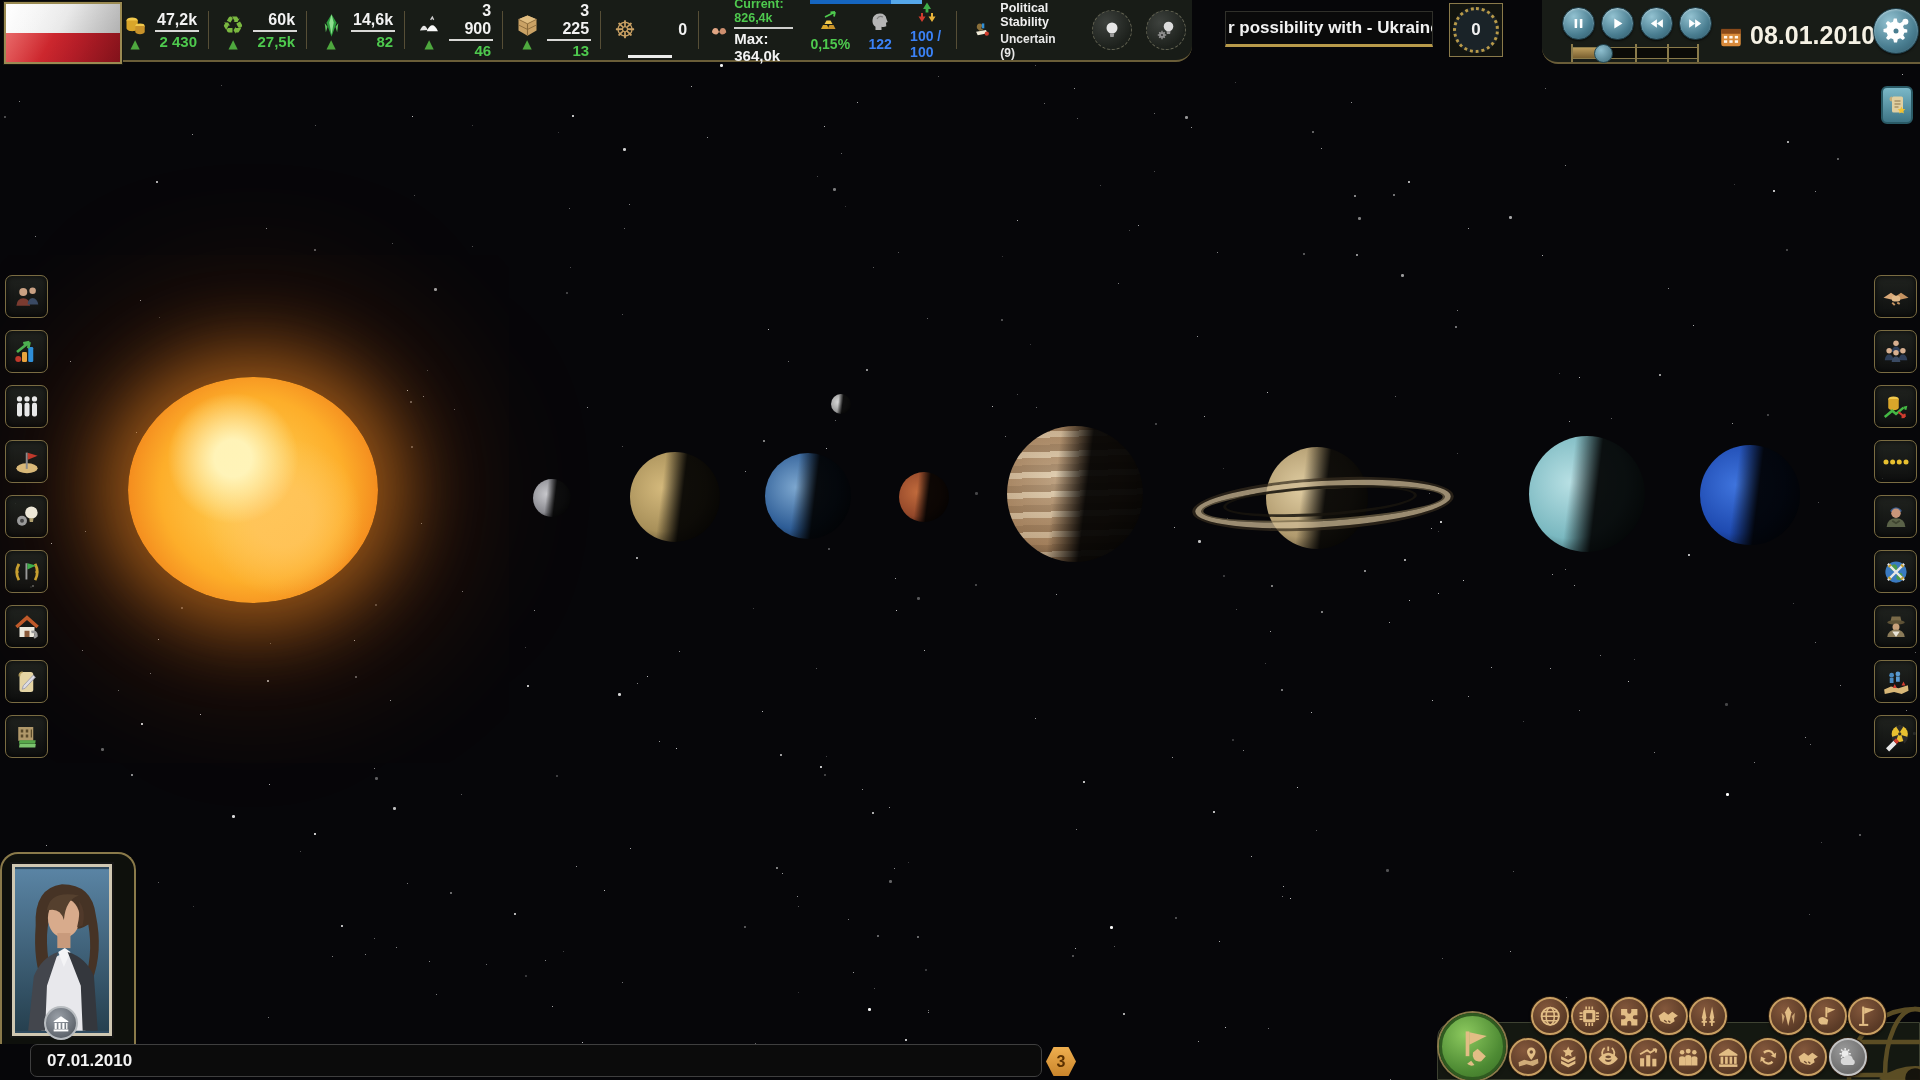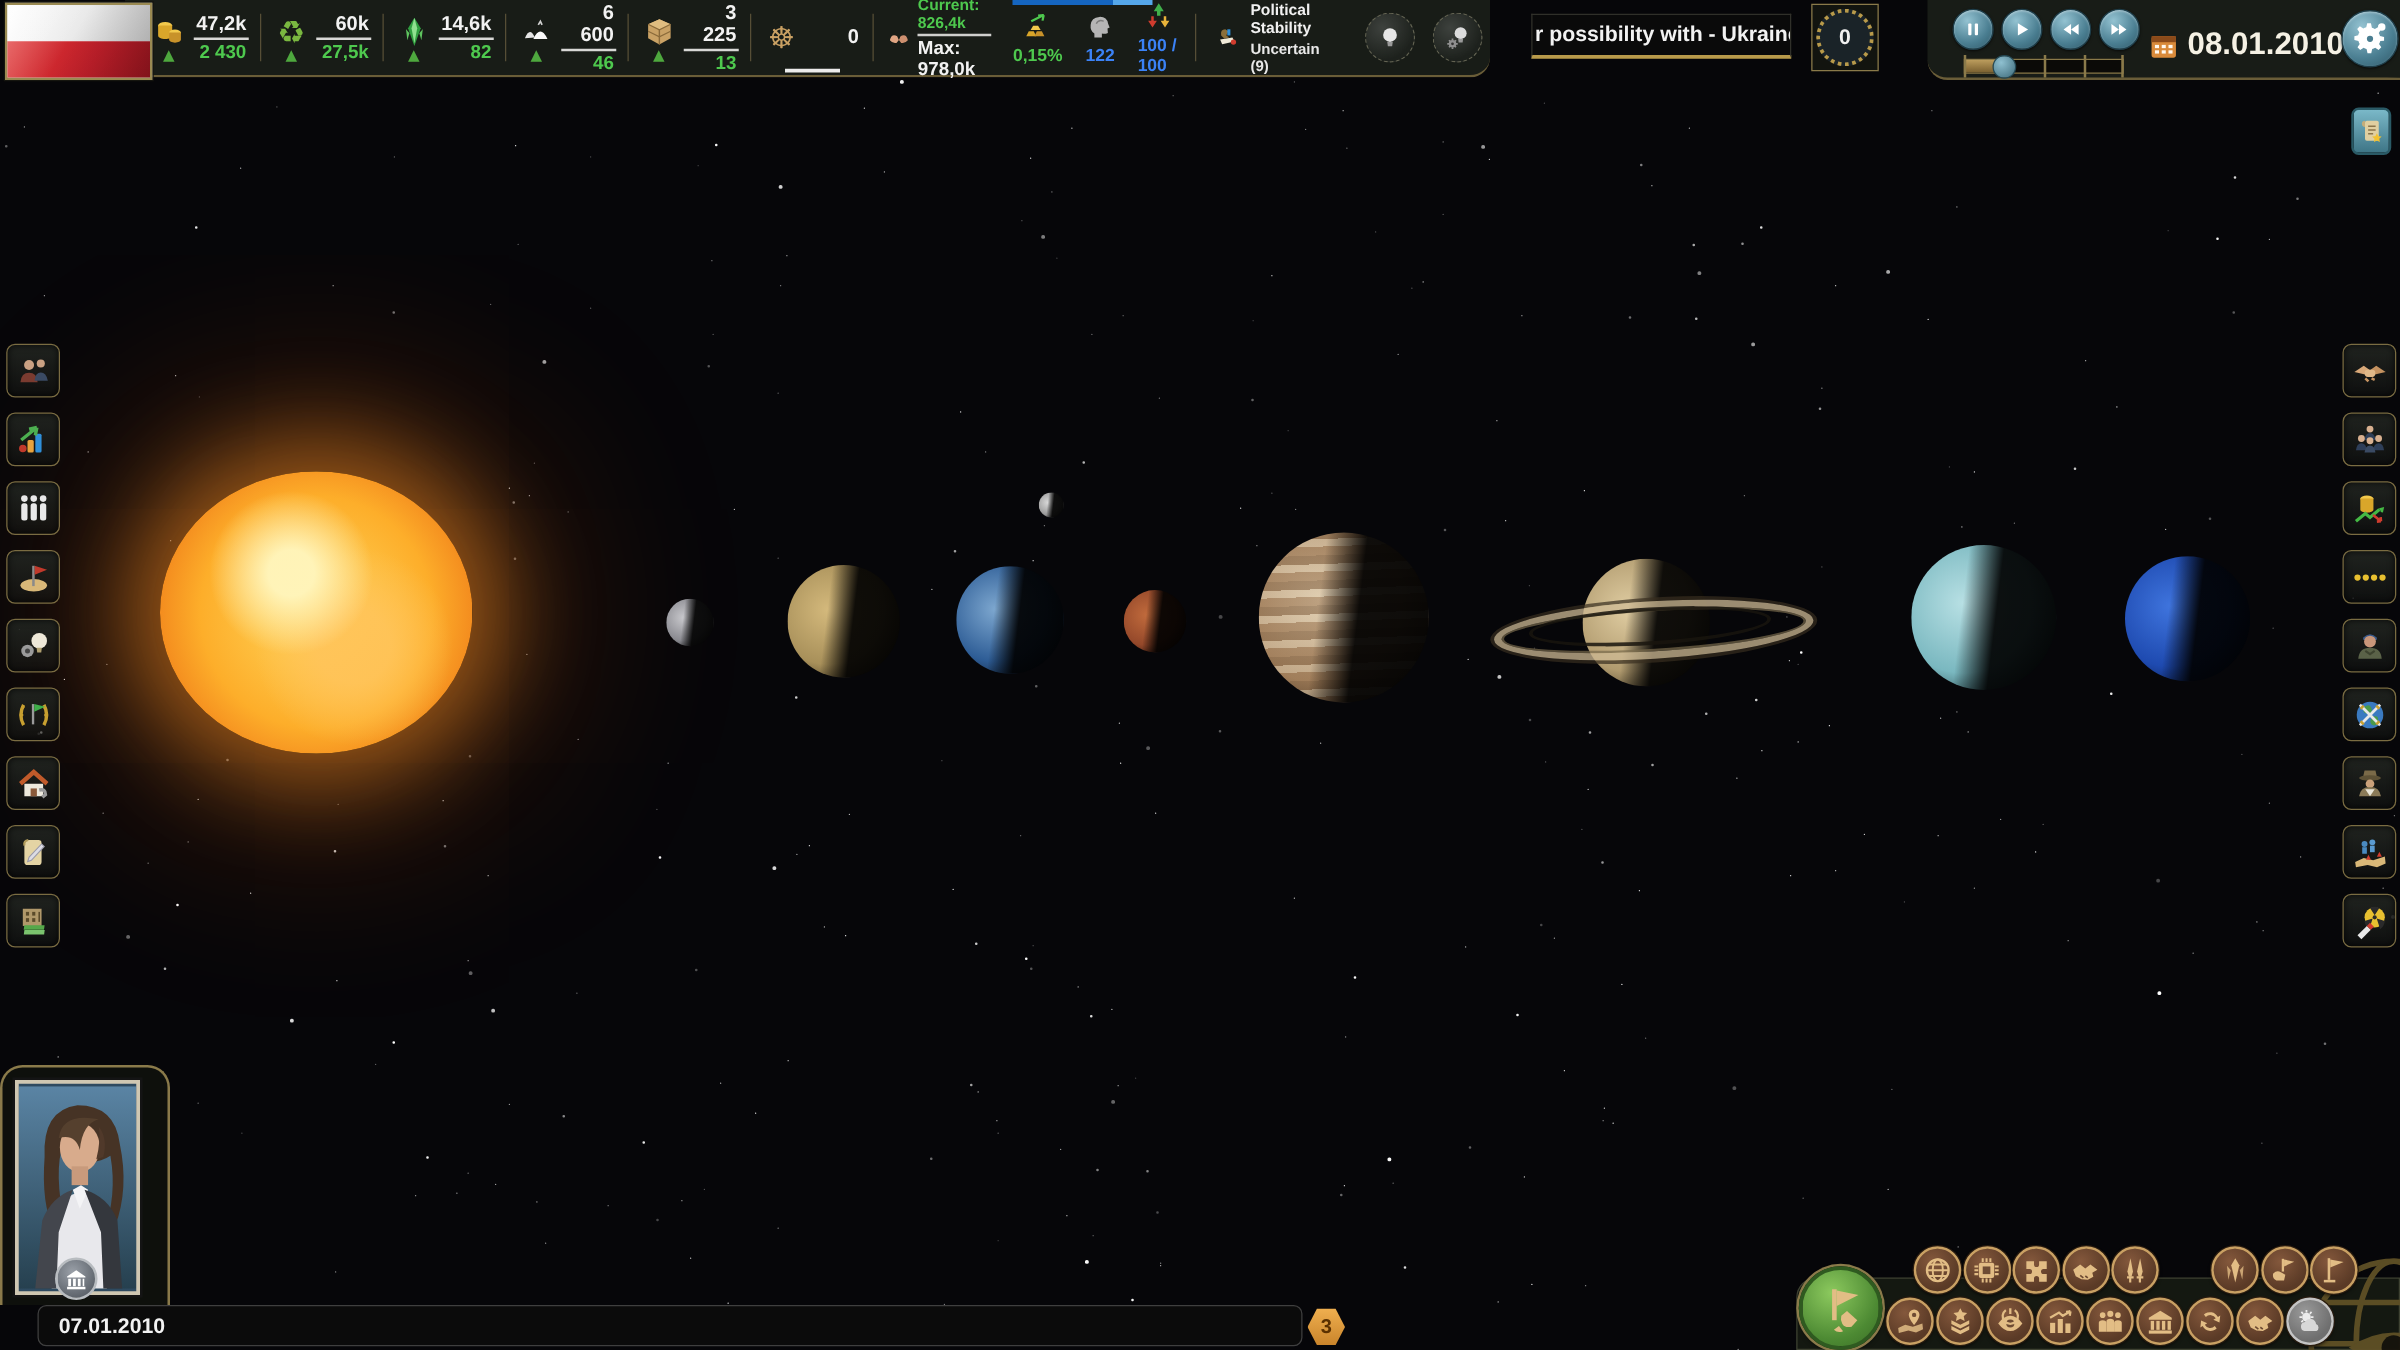--- a/index.html
+++ b/index.html
@@ -543,21 +543,21 @@
             <span class="ticon">
               <svg viewBox="0 0 24 24">
                 <path d="M3.5 16.5q3.5-8.5 7-.5Z" fill="#e4e4e4"></path>
                 <path d="M9.5 17q5-10.5 10 0Z" fill="#fafafa"></path>
                 <path d="M13 7l1.5-2.5 1.2 2.5" stroke="#cfcfcf" fill="none" stroke-width="1.2"></path>
               </svg>
             </span>
             <span class="trend">▲</span>
           </div>
           <div class="res-col">
-            <div class="res-val">6 600</div>
+            <div class="res-val">3 900</div>
             <div class="res-delta">46</div>
           </div>
         </div>
         <div class="vdiv"></div>
         <div class="res-item">
           <div class="res-ic">
             <span class="ticon">
               <svg viewBox="0 0 24 24">
                 <path d="M12 3l8 3.5v10L12 21l-8-4.5v-10Z" fill="#caa265"></path>
                 <path d="M12 3l8 3.5-8 4-8-4Z" fill="#e0bd80"></path>
@@ -588,21 +588,21 @@
     <div class="vdiv"></div>
     <div class="pop-block">
       <span class="ticon">
           <svg viewBox="0 0 24 24">
             <path d="M2.5 15q1-5.5 4.5-5.5t4 3l1 2.2-2.5 3q-4 1-7-2.7Z" fill="#e0a583"></path>
             <path d="M21.5 15q-1-5.5-4.5-5.5t-4 3l-1 2.2 2.5 3q4 1 7-2.7Z" fill="#cd8f6f"></path>
           </svg>
         </span>
       <div class="pop-col">
         <div class="pop-current">Current: 826,4k</div>
-        <div class="pop-max">Max: 978,0k</div>
+        <div class="pop-max">Max: 364,0k</div>
       </div>
     </div>
     <div class="stat-col">
       <span class="ticon">
           <svg viewBox="0 0 24 24">
             <path d="M3 20l2-4h4l2 4Z" fill="#d9a62a"></path>
             <path d="M9.5 20l2-4h4l2 4Z" fill="#c8922a"></path>
             <path d="M6.5 15l2-3.5h4l2 3.5Z" fill="#f2c94c"></path>
             <path d="M7 8L17 3m0 0l-4.5.5M17 3l-1 4.5" stroke="#4ec94e" stroke-width="1.8" fill="none"></path>
           </svg>

